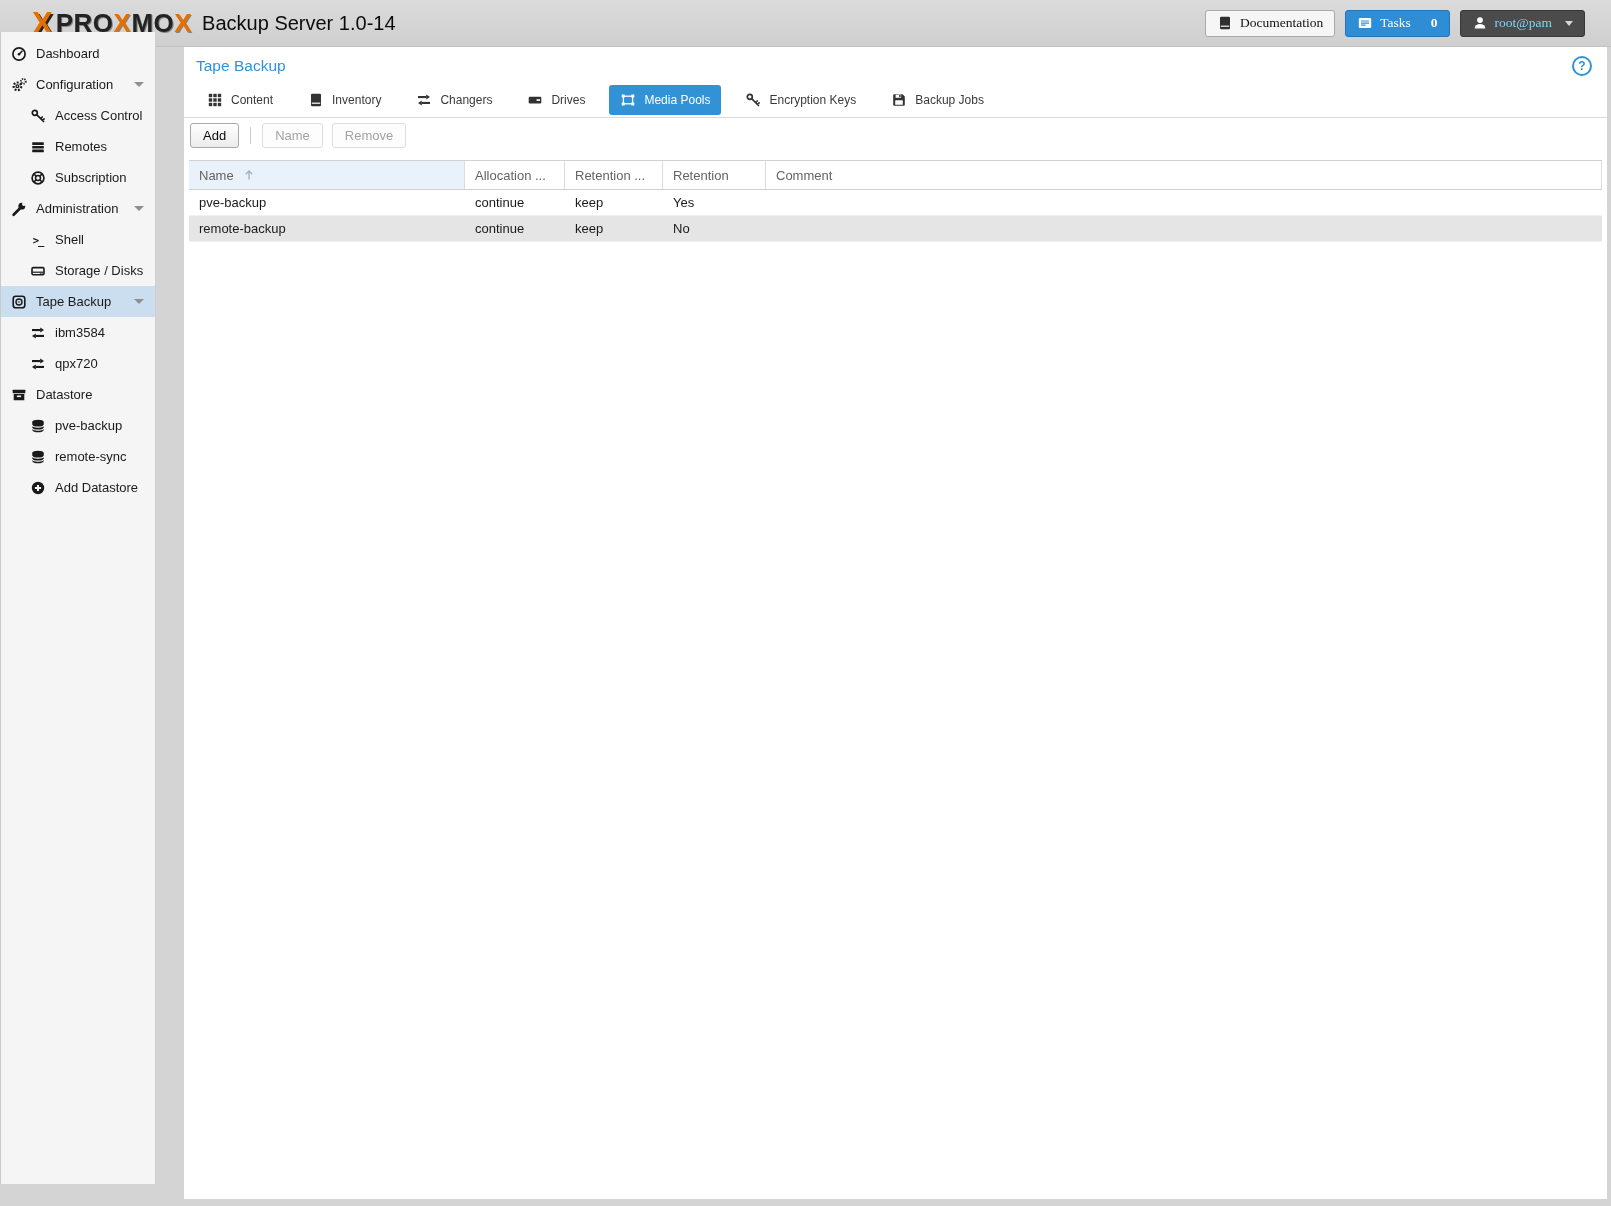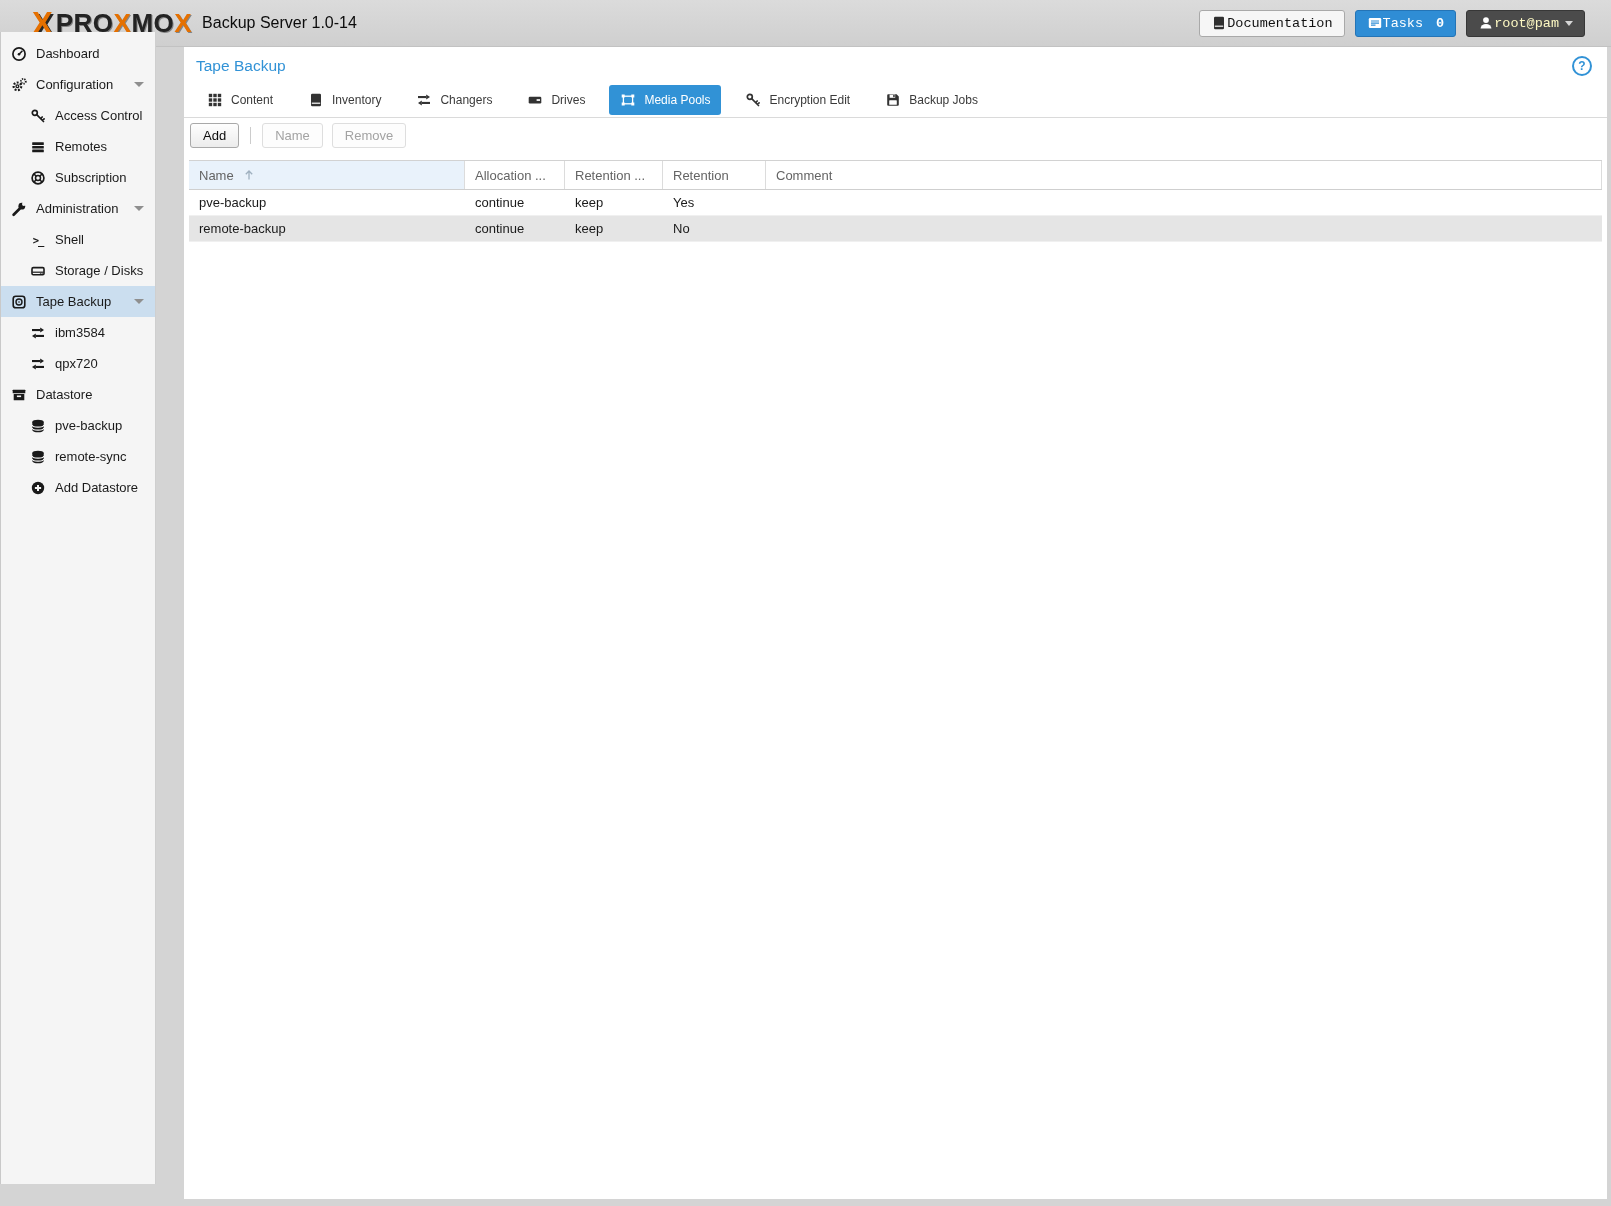--- a/index.html
+++ b/index.html
@@ -13,27 +13,27 @@
   .hdr{
     position:absolute;top:0;left:0;width:1611px;height:47px;box-sizing:border-box;
     background:linear-gradient(#dbdbdb,#cfcfcf);border-bottom:1px solid #c2c2c2;
     display:flex;align-items:center;padding:0 12px;
   }
   .logo{display:flex;align-items:center;margin-left:20px;cursor:pointer}
   .logo-x{font-weight:bold;font-size:31px;line-height:1;color:#e57000;text-shadow:2px 2px 0 #262626;margin-right:3px}
   .wordmark{font-weight:bold;font-size:26px;line-height:1;letter-spacing:.5px;text-shadow:1px 1px 0 rgba(35,35,35,.45)}
   .wordmark .dk{color:#232323}
   .wordmark .or{color:#e57000}
-  .app-title{margin-left:10px;font-size:16px;color:#0c0c0c}
+  .app-title{margin-left:10px;font-size:20px;color:#0c0c0c}
   .hdr-right{margin-left:auto;display:flex;align-items:center;gap:10px;margin-right:14px}
-  .hbtn{height:27px;border-radius:3px;display:flex;align-items:center;padding:0 11px;font-size:13.5px;cursor:pointer;font-family:Liberation Mono, monospace}
+  .hbtn{height:27px;border-radius:3px;display:flex;align-items:center;gap:7px;padding:0 11px;font-size:13.5px;cursor:pointer;font-family:Liberation Serif, serif}
   .btn-doc{background:#f6f6f6;border:1px solid #a9a9a9;color:#111}
   .btn-tasks{background:#2f8dd5;border:1px solid #2474b6;color:#fff}
   .btn-tasks .count{margin-left:13px;font-weight:bold}
-  .btn-user{background:#4b4b4b;border:1px solid #373737;color:#fef9c3}
+  .btn-user{background:#4b4b4b;border:1px solid #373737;color:#7dd3fc}
   .chev{width:0;height:0;border-left:4.5px solid transparent;border-right:4.5px solid transparent;border-top:5px solid #d6d6d6;margin-left:6px}
   
   .sidebar{
     position:absolute;top:32px;left:0;width:156px;height:1152px;box-sizing:border-box;
     background:#f5f5f5;border-right:1px solid #cfcfcf;border-left:1px solid #c9c9c9;padding-top:6px;
   }
   .sitem{height:31px;display:flex;align-items:center;gap:9px;padding:0 6px 0 10px;cursor:pointer;white-space:nowrap}
   .sitem.lvl1{padding-left:29px}
   .sitem.selected{background:#cbdeef}
   .sitem .arrow{margin-left:auto;width:0;height:0;border-left:5px solid transparent;border-right:5px solid transparent;border-top:5.5px solid #8f8f8f;margin-right:5px}
@@ -326,21 +326,21 @@
         </span>
       <span>Media Pools</span>
     </div>
     <div class="tab">
       <span class="ic">
           <svg viewBox="0 0 16 16" fill="none" stroke="currentColor">
             <circle cx="4.8" cy="4.8" r="2.5" stroke-width="1.7"></circle>
             <path d="M6.7 6.7 L13.5 13.5 M10.6 10.6 L12.2 9 M12.5 12.5 L14.1 10.9" stroke-width="1.7" stroke-linecap="round"></path>
           </svg>
         </span>
-      <span>Encryption Edit</span>
+      <span>Encryption Keys</span>
     </div>
     <div class="tab">
       <span class="ic">
           <svg viewBox="0 0 16 16">
             <path d="M2.2 3.2 a1 1 0 0 1 1 -1 h8.4 L13.8 4.4 v8.4 a1 1 0 0 1 -1 1 H3.2 a1 1 0 0 1 -1 -1 z" fill="currentColor"></path>
             <rect x="4.6" y="2.6" width="5.6" height="3.2" fill="#fff"></rect>
             <rect x="8.2" y="3" width="1.5" height="2.2" fill="currentColor"></rect>
             <rect x="4.2" y="8.2" width="7.6" height="4.6" rx="0.6" fill="#fff"></rect>
           </svg>
         </span>

